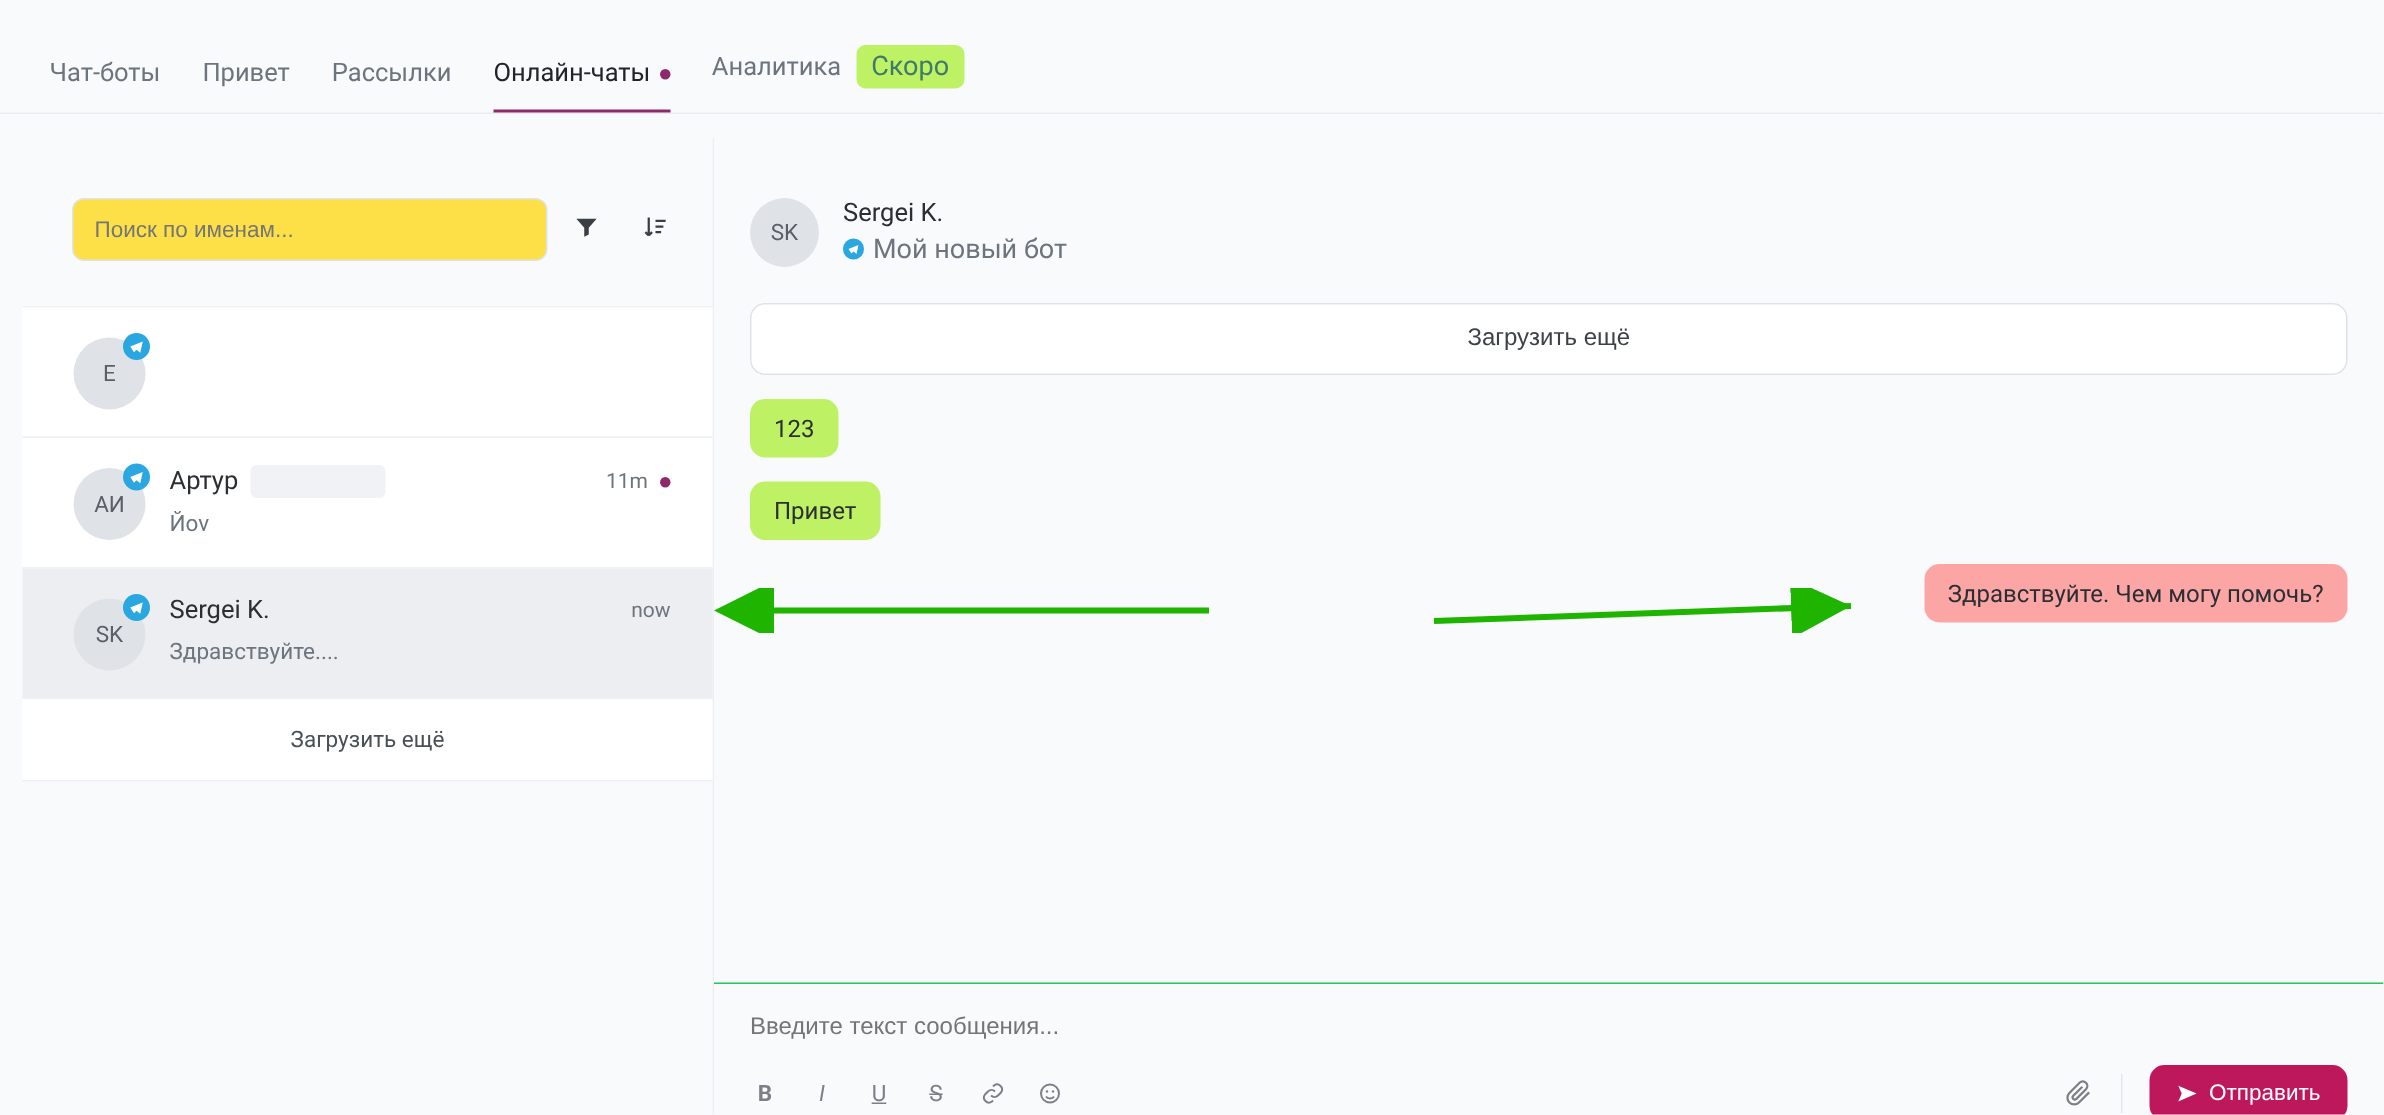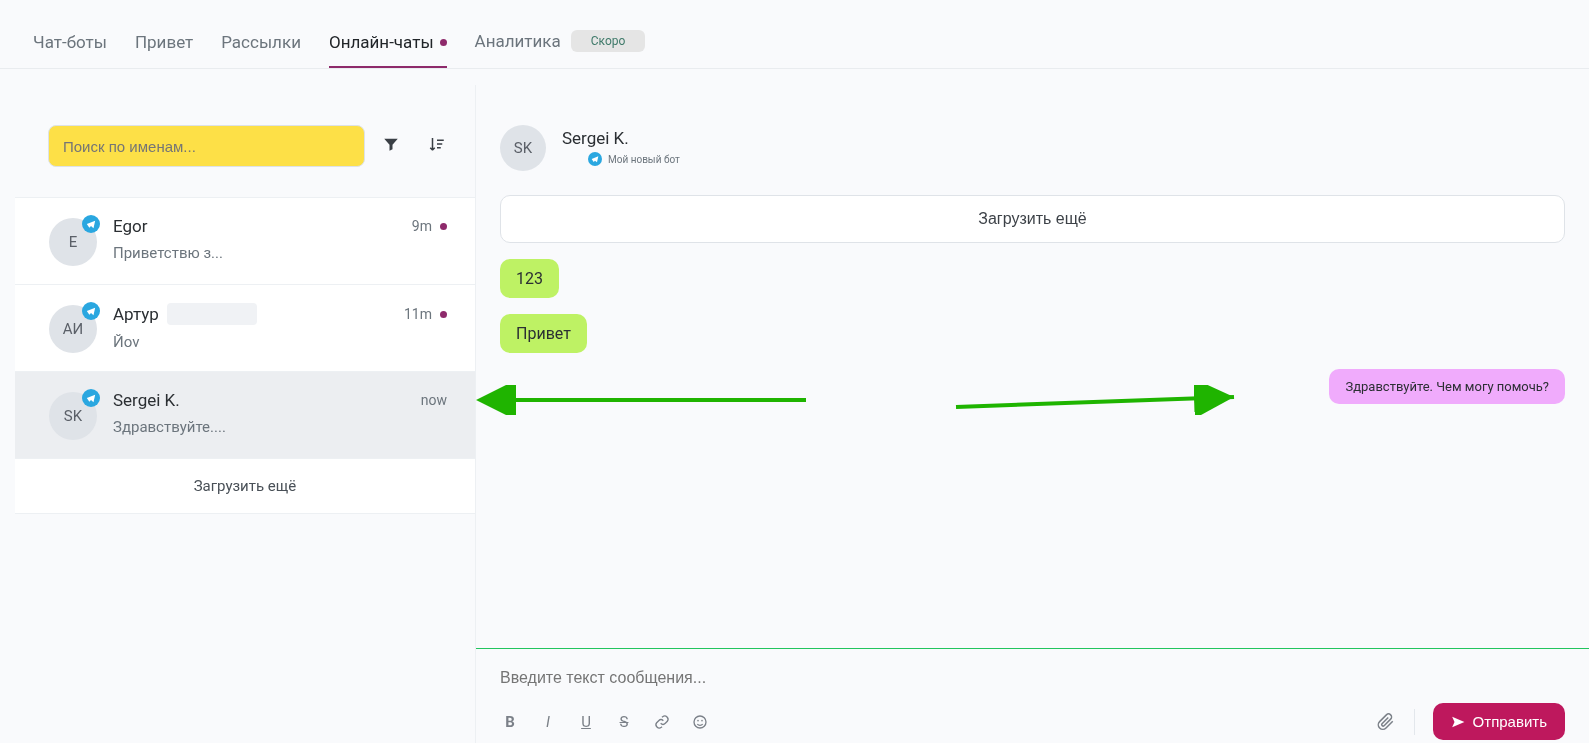--- a/index.html
+++ b/index.html
@@ -33,25 +33,25 @@
   }
   .tab-nav .tab.active {
     color: #212529;
     border-bottom-color: #8e2a6b;
     text-align: right;
   }
   .tab-dot {
     width: 7px; height: 7px; border-radius: 50%; background: #8e2a6b; display:inline-block;
   }
   .badge-soon {
-    background: #e5e5e5;
+    background: #bef264;
     color: #3f7a6a;
-    padding: 4px 20px;
+    padding: 4px 10px;
     border-radius: 6px;
-    font-size: 12px;
+    font-size: 18px;
     margin-left: 4px;
   }
 
   
   .panes {
     display: flex;
     height: calc(743px - 78px);
     padding: 0 0 0 15px;
   }
 
@@ -137,21 +137,21 @@
     flex-direction: column;
     border-left: 1px solid #edf0f3;
     min-width: 0;
   }
   .chat-header {
     display:flex; align-items:center; gap: 16px;
     padding: 38px 40px 16px 24px;
   }
   .chat-header .avatar { width:46px; height:46px; flex:0 0 46px; }
   .chat-title-col .name { font-size:17px; color:#2b2f33; }
-  .chat-title-col .sub { font-size:10px; color:#6c757d; margin-top:4px; display:flex; align-items:center; gap:6px;margin-left:26px; }
+  .chat-title-col .sub { font-size:18px; color:#6c757d; margin-top:4px; display:flex; align-items:center; gap:6px; }
   .tg-inline {
     width:14px; height:14px; border-radius:50%; background:#2aa7e0;
     display:inline-flex; align-items:center; justify-content:center;
   }
   .tg-inline svg { width:8px; height:8px; fill:#fff; }
 
   .chat-body {
     flex:1; padding: 8px 24px 0 24px; display:flex; flex-direction:column; gap:16px;
     position: relative;
     overflow: hidden;
@@ -171,25 +171,25 @@
     align-self:flex-start;
     background:#bef264;
     color:#2b2f33;
     border-radius:10px;
     padding: 10px 16px;
     font-size:16px;
     max-width: 70%;
   }
   .msg-out {
     align-self:flex-end;
-    background:#f0abfc;
+    background:#fca5a5;
     color:#2b2f33;
     border-radius:10px;
     padding: 10px 16px;
-    font-size:13px;
+    font-size:16px;
     max-width: 70%;
   }
 
   
   .arrow-overlay {
     position:absolute; left:0; right:0; top: 198px; height: 30px;
     pointer-events:none;
   }
 
   
@@ -273,30 +273,20 @@
     <div class="conv-list">
 
       <div class="conv-item">
         <div class="avatar">
           <span>E</span>
           <span class="tg-badge">
             <svg viewBox="0 0 24 24">
                 <path d="M2 12l20-8-4 18-6-5-4 4z"></path>
               </svg>
           </span>
-        </div>
-        <div class="conv-main">
-          <div class="conv-top">
-            <span class="conv-name">Egor</span>
-            <span class="conv-time">
-              <span>9m</span>
-              <span class="unread-dot"></span>
-            </span>
-          </div>
-          <div class="conv-preview">Приветствю з...</div>
         </div>
       </div>
 
       <div class="conv-item">
         <div class="avatar">
           <span>АИ</span>
           <span class="tg-badge">
             <svg viewBox="0 0 24 24">
                 <path d="M2 12l20-8-4 18-6-5-4 4z"></path>
               </svg>

